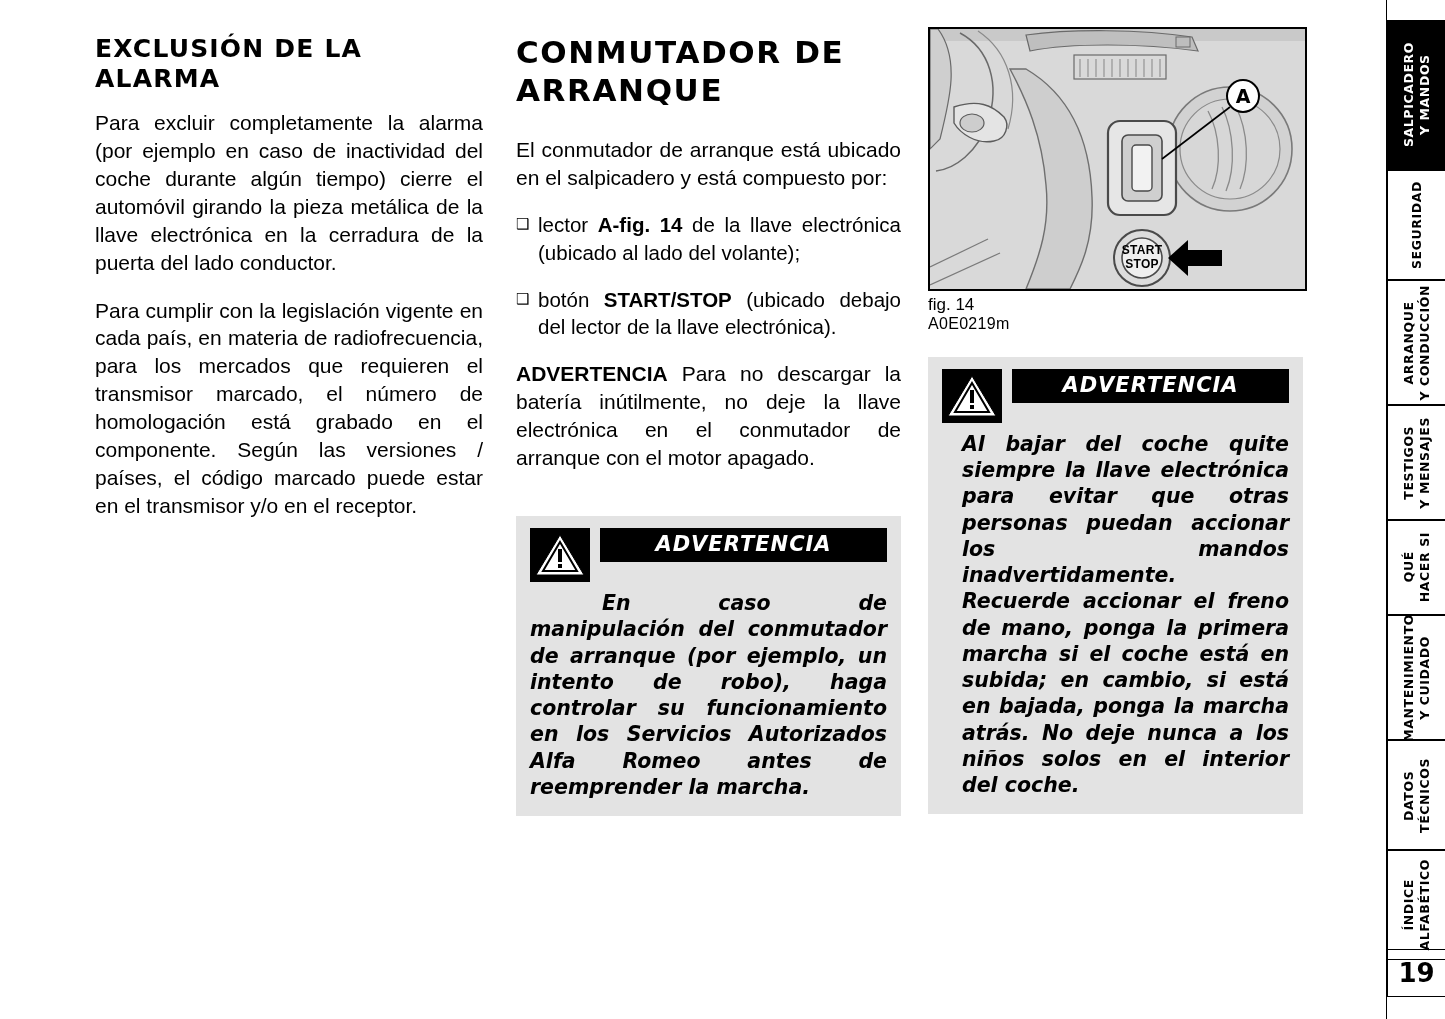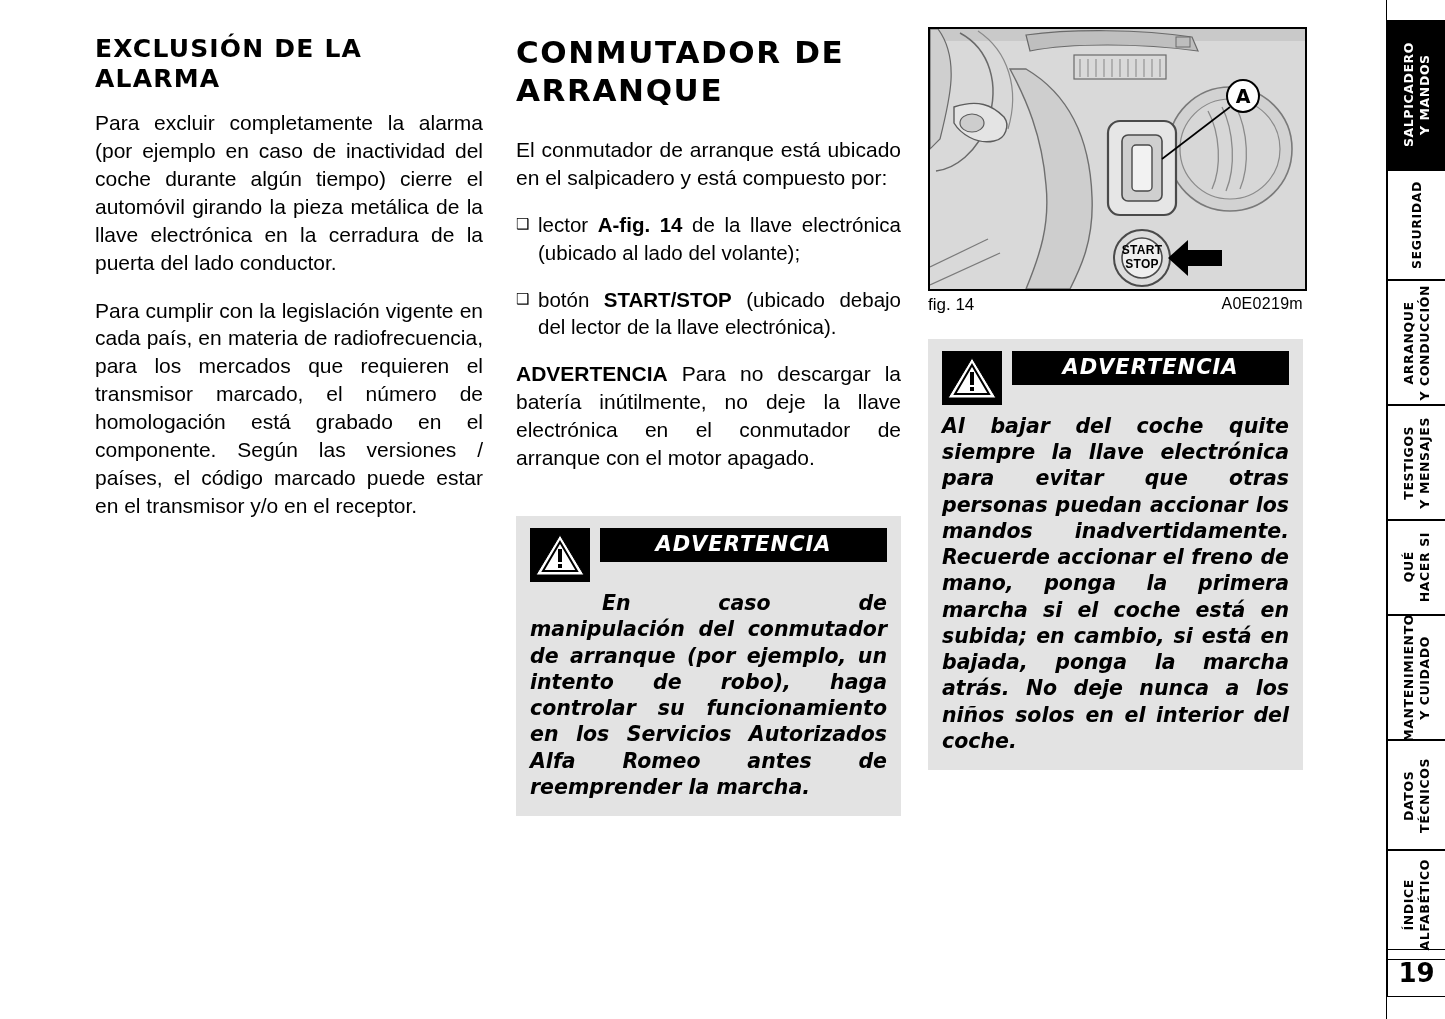--- a/index.html
+++ b/index.html
@@ -106,20 +106,21 @@
     border:2px solid #000;
     background:#d9d9d9;
     position:relative;
     overflow:hidden;
   }
   .fig-caption-row{
     display:flex;justify-content:space-between;
     align-items:flex-start;
     font-size:17px;
     margin-top:4px;
+    flex-direction:column;
   }
   .fig-code{font-size:16px;letter-spacing:.3px;}
 
   
   .dash{position:absolute;inset:0;}
   .callout-A{
     position:absolute;left:296px;top:50px;
     width:30px;height:30px;border:2px solid #000;border-radius:50%;
     background:#fff;
     font-family:"DejaVu Sans",sans-serif;
@@ -290,21 +291,21 @@
         <div class="tri">
           <svg width="52" height="46" viewBox="0 0 52 46" aria-hidden="true">
             <polygon points="26,3 50,43 2,43" fill="#ffffff" stroke="#000" stroke-width="1"></polygon>
             <polygon points="26,10 43,39 9,39" fill="#ffffff" stroke="#000" stroke-width="2"></polygon>
             <rect x="24" y="17" width="4" height="13" fill="#000"></rect>
             <rect x="24" y="32" width="4" height="4" fill="#000"></rect>
           </svg>
         </div>
         <div class="warn-title">ADVERTENCIA</div>
       </div>
-      <p class="warn-text" style="margin-top:8px;text-indent:0;">Al bajar del coche quite siempre la llave electrónica para evitar que otras personas puedan accionar los mandos inadvertidamente. Recuerde accionar el freno de mano, ponga la primera marcha si el coche está en subida; en cambio, si está en bajada, ponga la marcha atrás. No deje nunca a los niños solos en el interior del coche.</p>
+      <p class="warn-text" style="margin-top:8px;text-indent:0;margin-left:20px;">Al bajar del coche quite siempre la llave electrónica para evitar que otras personas puedan accionar los mandos inadvertidamente. Recuerde accionar el freno de mano, ponga la primera marcha si el coche está en subida; en cambio, si está en bajada, ponga la marcha atrás. No deje nunca a los niños solos en el interior del coche.</p>
     </div>
   </div>
 
   <div class="tabstrip">
     <div class="tab active" style="top:20px;height:150px;">
       <span class="lbl">SALPICADERO
 Y MANDOS</span>
     </div>
     <div class="tab" style="top:170px;height:110px;">
       <span class="lbl">SEGURIDAD</span>

